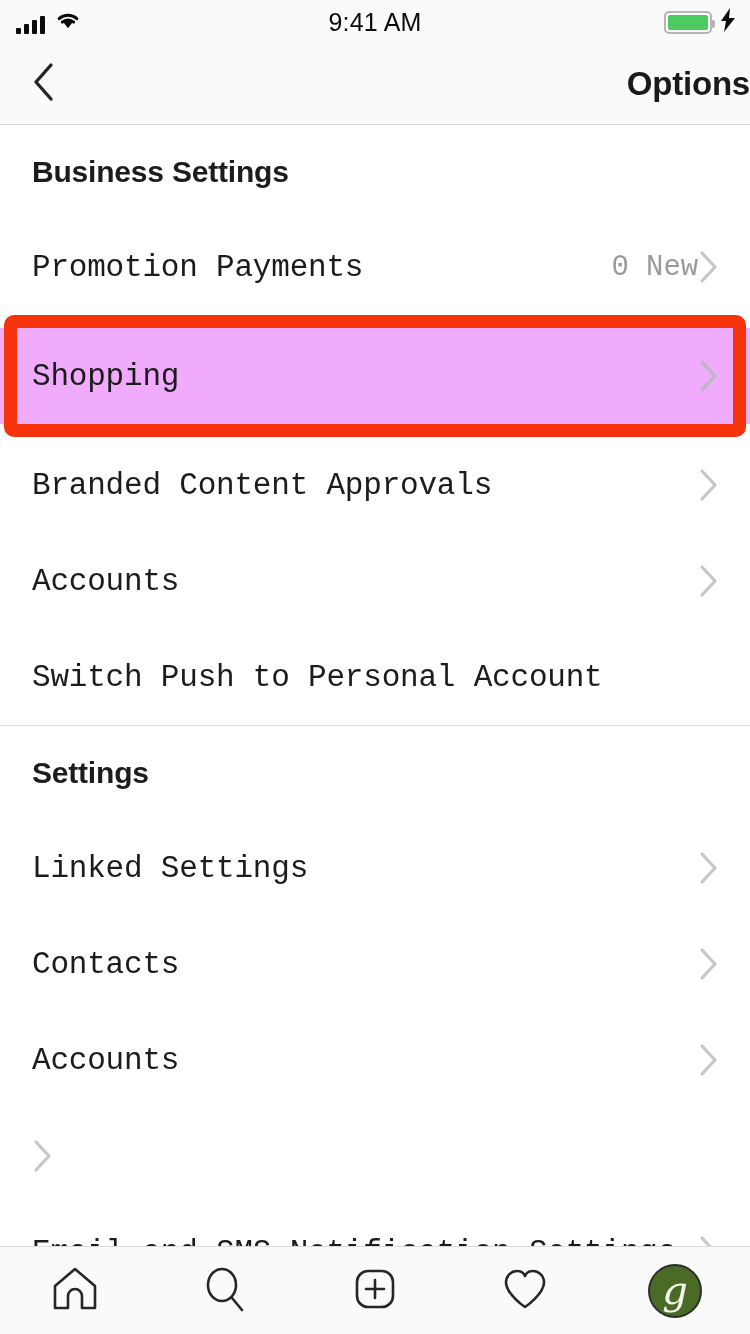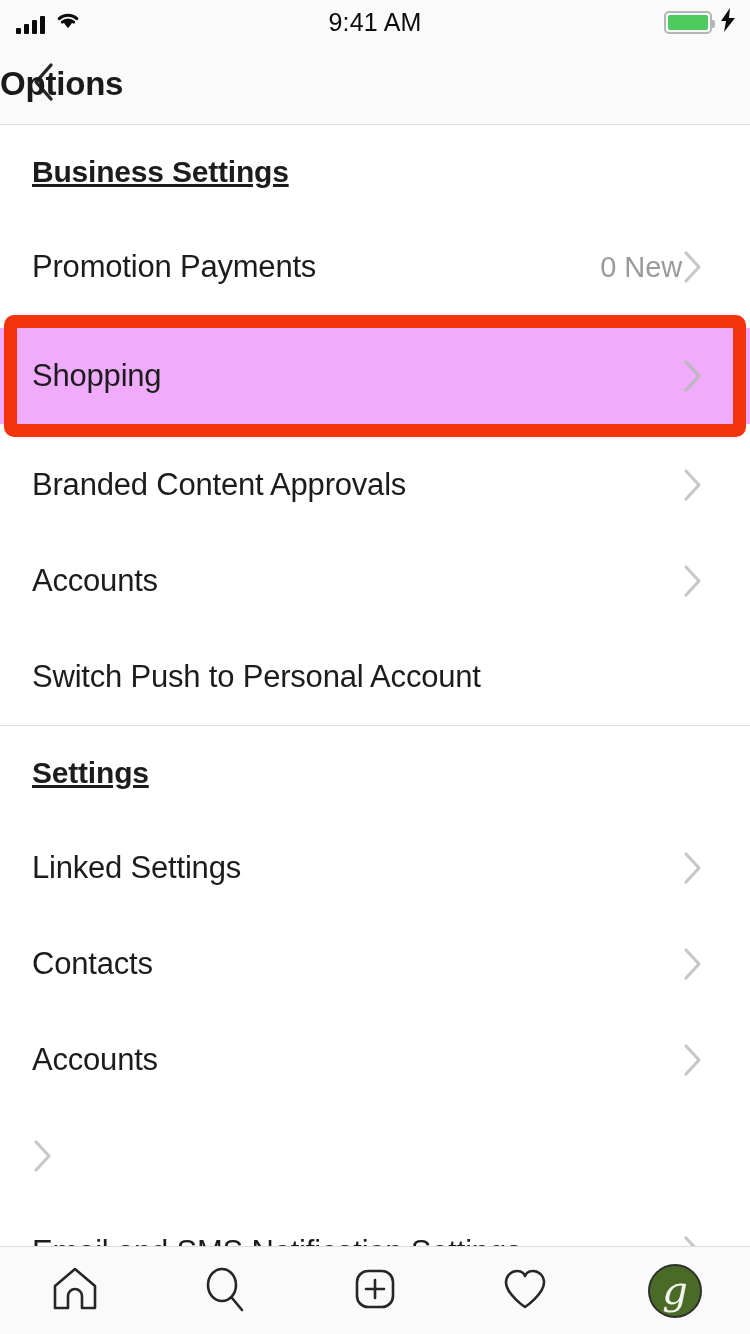--- a/index.html
+++ b/index.html
@@ -109,21 +109,21 @@
     width: 64px; height: 80px;
     display: flex;
     align-items: center;
     justify-content: center;
   }
   .nav-title {
     position: absolute;
     left: 0; right: 0; top: 0;
     height: 80px;
     line-height: 80px;
-    text-align: left;
+    text-align: right;
     font-size: 33px;
     font-weight: bold;
     color: #1a1a1a;
     letter-spacing: -0.2px;
   }
 
   
   .content {
     position: absolute;
     top: 125px; left: 0;
@@ -135,34 +135,34 @@
   .section-header {
     height: 94px;
     display: flex;
     align-items: center;
     padding: 0 32px;
     box-sizing: border-box;
     font-size: 30px;
     font-weight: bold;
     color: #1c1c1c;
     letter-spacing: -0.2px;
-    text-decoration: underline;
   }
   .section-divider {
     height: 1px;
     background: #dbdbdb;
     width: 100%;
   }
   .row {
     height: 96px;
     display: flex;
     align-items: center;
-    padding: 0 46px 0 32px;
+    padding: 0 30px 0 32px;
     box-sizing: border-box;
     background: #ffffff;
+    font-family: Liberation Mono, monospace;
   }
   .row-label {
     flex: 1;
     font-size: 31px;
     color: #1c1c1c;
     letter-spacing: -0.2px;
     white-space: nowrap;
   }
   .row-value {
     font-size: 29px;

